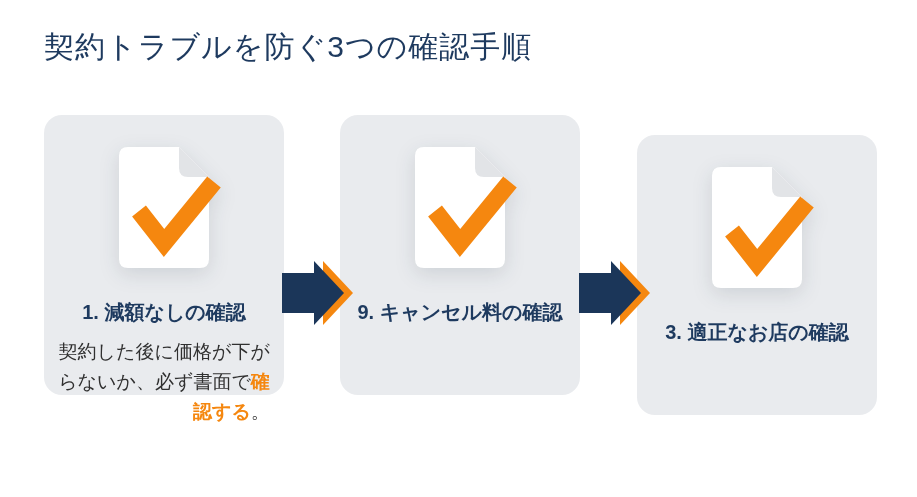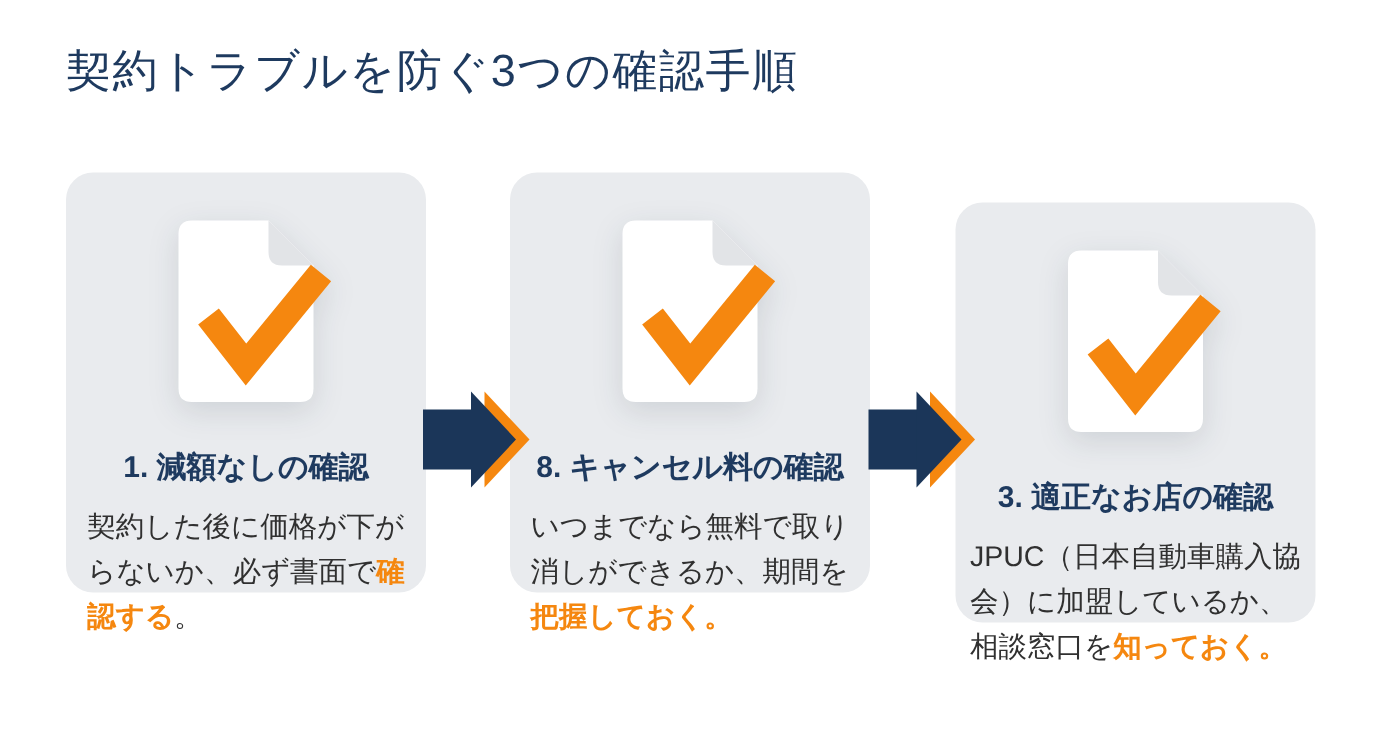--- a/index.html
+++ b/index.html
@@ -56,21 +56,21 @@
     margin-top:33px;
     font-size:20px;
     line-height:22px;
     font-weight:800;
     color:var(--navy);
     white-space:nowrap;
   }
   .card-body{
     margin:14px auto 0;
     width:fit-content;
-    text-align:left;
+    text-align:right;
     font-size:19px;
     line-height:30px;
     font-weight:500;
     color:var(--body-text);
   }
   .card-body .em{
     color:var(--orange);
     font-weight:800;
   }
   .arrow{
@@ -101,32 +101,30 @@
     <div class="card-heading">1. 減額なしの確認</div>
     <div class="card-body"><span>契約した後に価格が下が</span><br><span>らないか、必ず書面で</span><span class="em">確</span><br><span class="em">認する</span><span>。</span></div>
   </div>
 
   <div class="card c1">
     <svg class="doc-icon" width="90" height="121" viewBox="0 0 90 121">
       <path class="doc-page" d="M9,0 H60 L90,30 V112 Q90,121 81,121 H9 Q0,121 0,112 V9 Q0,0 9,0 Z"></path>
       <path class="doc-fold" d="M60,0 V21 Q60,30 69,30 H90 Z"></path>
       <polyline class="doc-check" points="20,64 45,96 95,35"></polyline>
     </svg>
-    <div class="card-heading">8. キャンセル料の確認</div>
-    <div class="card-body"><span>いつまでなら無料で取り</span><br><span>消しができるか、期間を</span><br><span class="em">把握しておく</span><span class="em">。</span></div>
+    <div class="card-heading">9. キャンセル料の確認</div>
   </div>
 
   <div class="card c2">
     <svg class="doc-icon" width="90" height="121" viewBox="0 0 90 121">
       <path class="doc-page" d="M9,0 H60 L90,30 V112 Q90,121 81,121 H9 Q0,121 0,112 V9 Q0,0 9,0 Z"></path>
       <path class="doc-fold" d="M60,0 V21 Q60,30 69,30 H90 Z"></path>
       <polyline class="doc-check" points="20,64 45,96 95,35"></polyline>
     </svg>
     <div class="card-heading">3. 適正なお店の確認</div>
-    <div class="card-body"><span>JPUC（日本自動車購入協</span><br><span>会）に加盟しているか、</span><br><span>相談窓口を</span><span class="em">知っておく</span><span class="em">。</span></div>
   </div>
 
   <svg class="arrow a0" viewBox="0 0 72 64">
     <polygon class="arrow-orange" points="41,0 71,32 41,64"></polygon>
     <rect class="arrow-navy" x="0" y="12" width="33" height="40"></rect>
     <polygon class="arrow-navy" points="32,0 62,32 32,64"></polygon>
   </svg>
   <svg class="arrow a1" viewBox="0 0 72 64">
     <polygon class="arrow-orange" points="41,0 71,32 41,64"></polygon>
     <rect class="arrow-navy" x="0" y="12" width="33" height="40"></rect>

